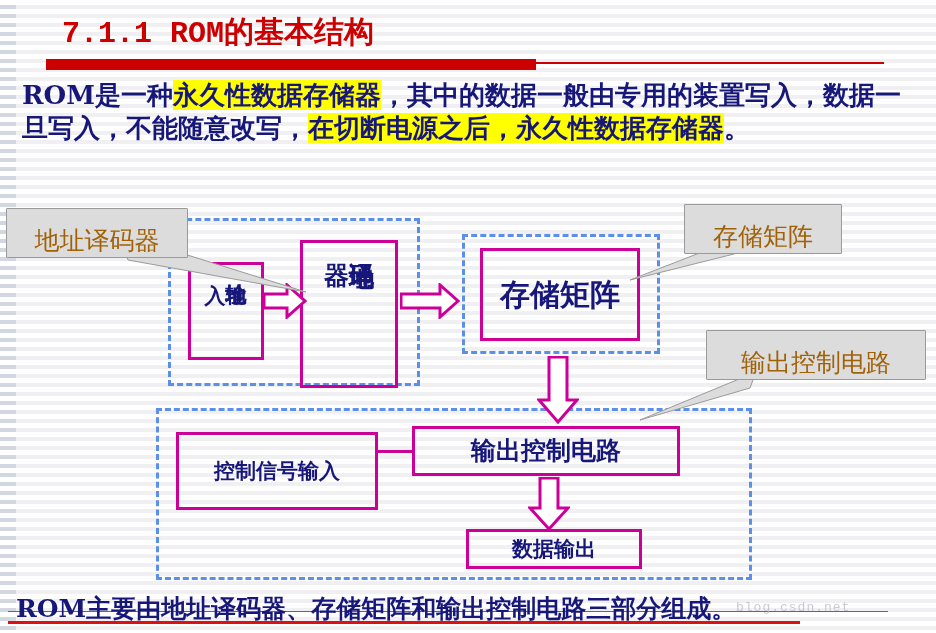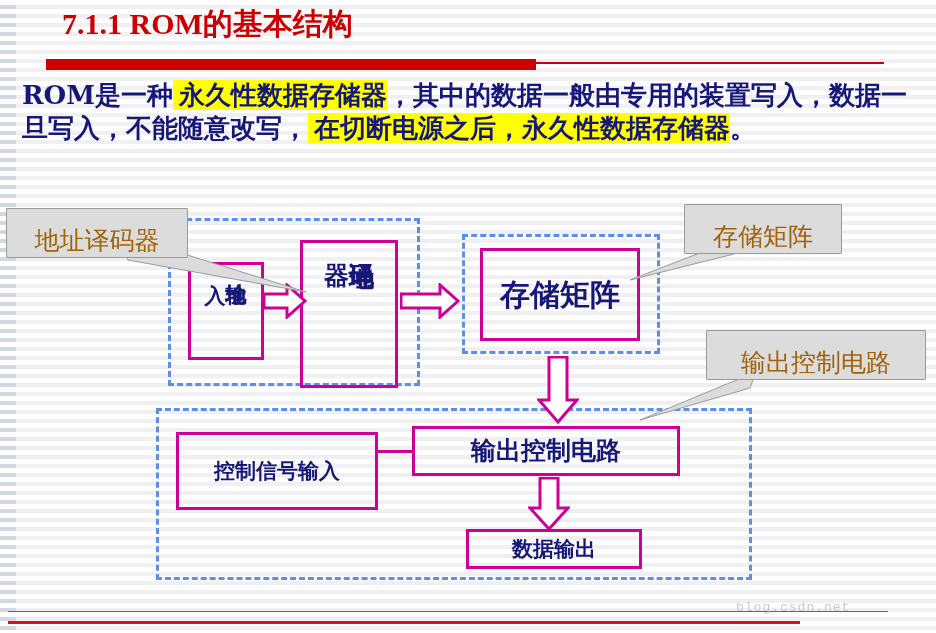--- a/index.html
+++ b/index.html
@@ -43,23 +43,23 @@
       rgba(186,196,214,0.55) 5px,
       rgba(186,196,214,0.55) 9px
     );
     pointer-events: none;
   }
 
   
   #title {
     position: absolute;
     left: 62px;
-    top: 4px;
+    top: 12px;
     color: #CC0000;
-    font-family: Liberation Serif, serif;
+    font-family: Liberation Mono, monospace;
     font-weight: bold;
     font-size: 30px;
     letter-spacing: 0px;
     white-space: nowrap;
   }
   #title-bar-thick {
     position: absolute;
     left: 46px;
     top: 59px;
     width: 490px;
@@ -83,21 +83,20 @@
     width: 900px;
     color: #17177A;
     font-family: "DejaVu Serif", "Liberation Serif", serif;
     font-weight: bold;
     font-size: 26px;
     line-height: 33px;
     letter-spacing: 0px;
   }
   .hl {
     background: #FFFF00;
-    padding-left: 6px;
   }
 
   
   .dashed-group {
     position: absolute;
     border: 3px dashed #5B8FE8;
     box-sizing: border-box;
   }
   #group-decoder { left: 168px; top: 218px; width: 252px; height: 168px; }
   #group-matrix  { left: 462px; top: 234px; width: 198px; height: 120px; }
@@ -324,16 +323,17 @@
 
   <div class="callout" id="callout-matrix">
     <span>存储矩阵</span>
   </div>
 
   <div class="callout" id="callout-output">
     <span>输出控制电路</span>
   </div>
 
   <div id="bottom-rule-2"></div>
+  <div id="bottom-text">ROM主要由地址译码器、存储矩阵和输出控制电路三部分组成。</div>
   <div id="bottom-rule"></div>
   <div id="watermark">blog.csdn.net</div>
 
 </div>
 
 </body></html>

